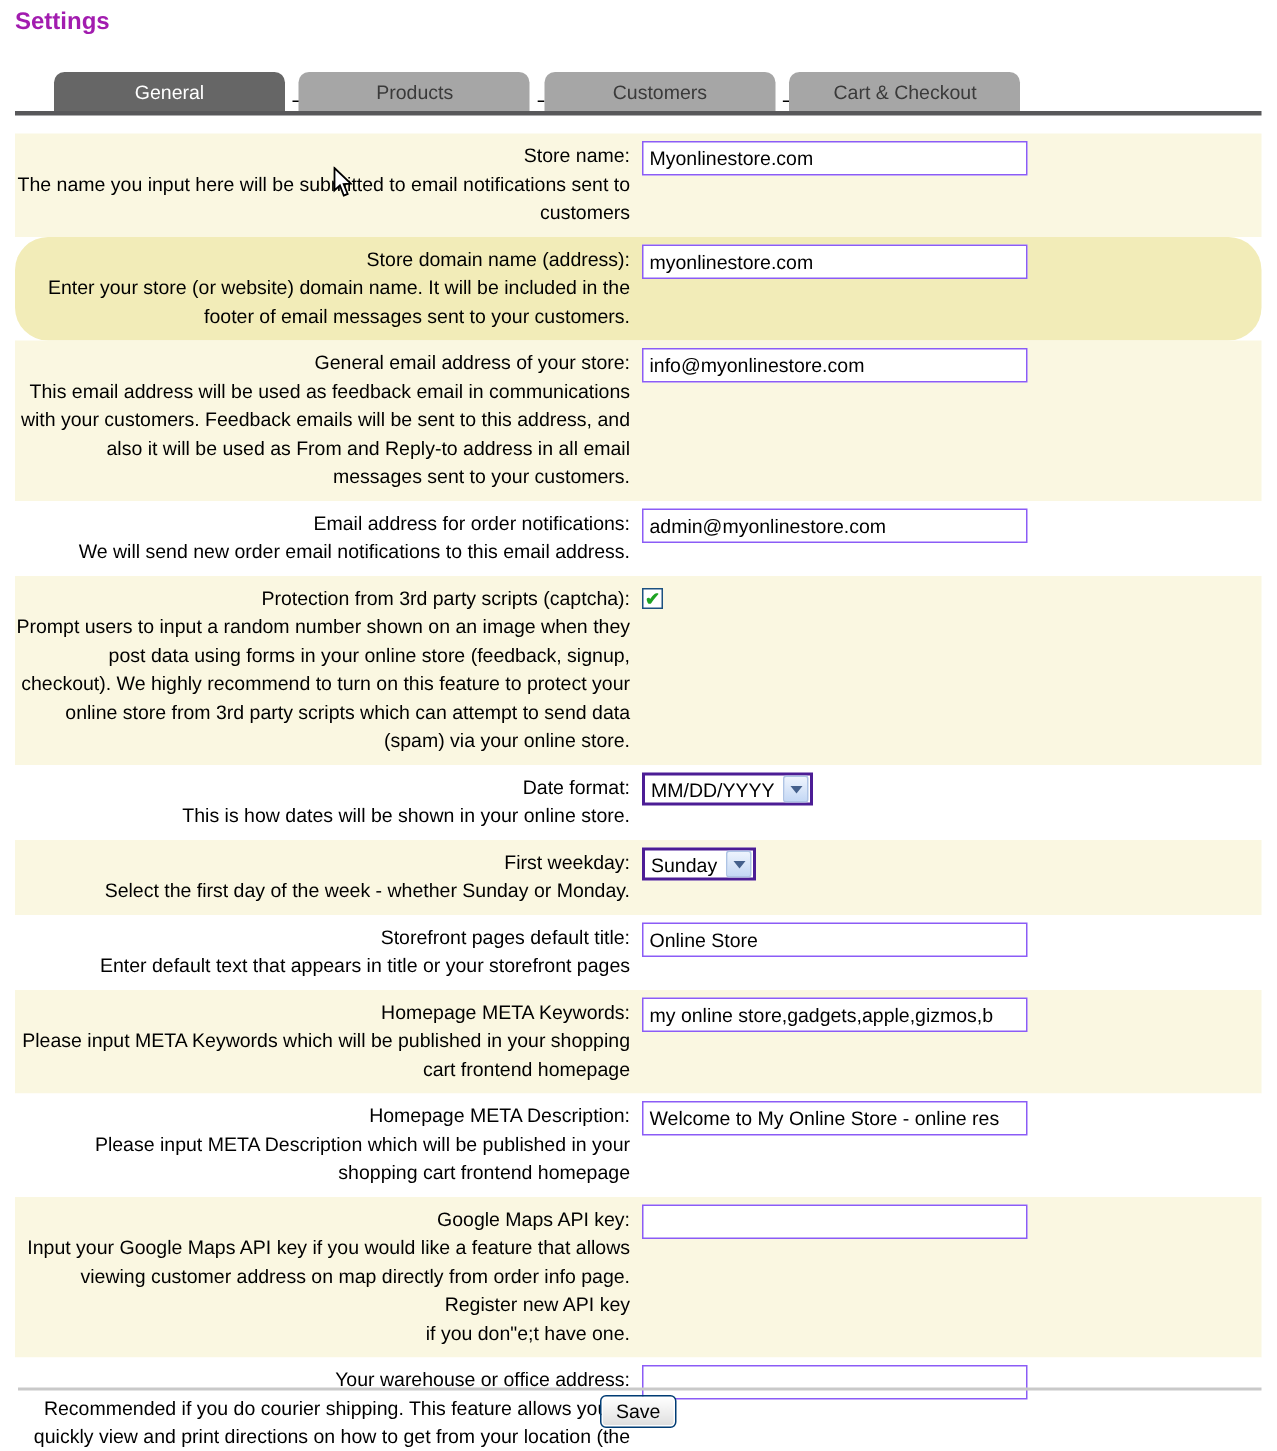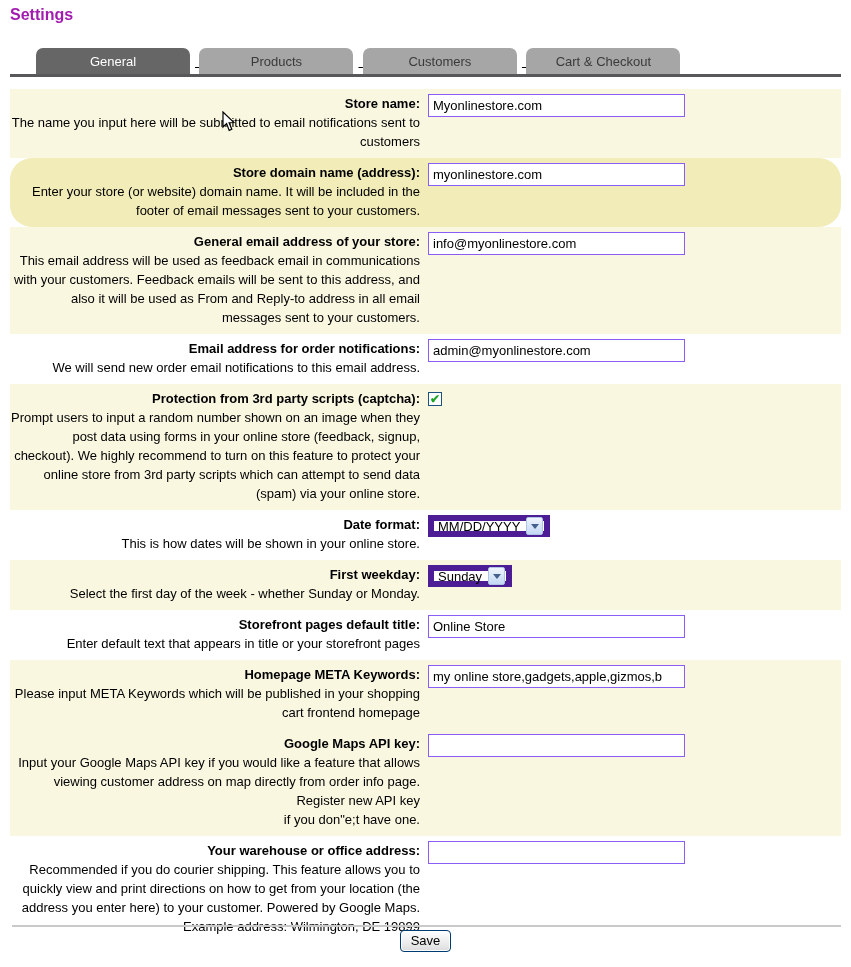--- a/index.html
+++ b/index.html
@@ -18,28 +18,28 @@
   .tab.active { background:#666666; color:#ffffff; }
   .tab-underline { position:absolute; left:10px; top:74px; width:831px; height:3px; background:#58585a; }
 
   
   .form { position:absolute; left:10px; top:89px; width:831px; }
   .row { display:flex; align-items:flex-start; padding:5px 0 7px 0; }
   .bg-cream { background:#faf7e1; }
   .bg-dark  { background:#f2ecb8;border-radius:22px; }
   .bg-white { background:#ffffff; }
   .labelcol { width:410px; text-align:right; font-size:13px; line-height:19px; }
-  .flabel { font-weight:bold; }
+  .flabel { font-weight:normal; }
   .fdesc { font-weight:normal; }
   .ctrlcol { padding-left:8px; flex:1; }
 
   input.text { width:257px; height:23px; border:1px solid #8b5cf6; background:#fff;
                font:13px "Liberation Sans", sans-serif; color:#000; padding:1px 4px; }
 
-  .xpselect { display:inline-flex; align-items:center; height:22px; border:6px solid #4c1d95;
+  .xpselect { display:inline-flex; align-items:center; height:22px; border:2px solid #4c1d95;
               background:#fff; cursor:default; }
   .xpselect .sel-txt { font-size:13px; padding:0 5px 0 4px; white-space:nowrap; }
   .xpselect .sel-btn { width:17px; height:18px; margin:1px; border:1px solid #aec4e5; border-radius:2px;
                        background:linear-gradient(#eef4fd,#c4d8f5); display:flex; align-items:center; justify-content:center; }
   .chevron { width:0; height:0; border-left:4px solid transparent; border-right:4px solid transparent;
              border-top:5px solid #44608c; }
 
   .checkbox { width:14px; height:14px; border:1px solid #1c5180; background:#fff; margin-top:3px;
               font-size:12px; line-height:12px; text-align:center; font-weight:bold; cursor:default; }
   .checkglyph { color:#1ea324; }
@@ -165,20 +165,29 @@
     <div class="row bg-cream">
       <div class="labelcol">
         <div class="flabel">Homepage META Keywords:</div>
         <div class="fdesc">Please input META Keywords which will be published in your shopping cart frontend homepage</div>
       </div>
       <div class="ctrlcol">
         <input class="text" type="text" value="my online store,gadgets,apple,gizmos,b" style="">
       </div>
     </div>
 
+    <div class="row bg-white">
+      <div class="labelcol">
+        <div class="flabel">Homepage META Description:</div>
+        <div class="fdesc">Please input META Description which will be published in your shopping cart frontend homepage</div>
+      </div>
+      <div class="ctrlcol">
+        <input class="text" type="text" value="Welcome to My Online Store - online res" style="">
+      </div>
+    </div>
 
     <div class="row bg-cream">
       <div class="labelcol">
         <div class="flabel">Google Maps API key:</div>
         <div class="fdesc">Input your Google Maps API key if you would like a feature that allows viewing customer address on map directly from order info page.</div>
         <div class="fdesc">Register new API key</div>
         <div class="fdesc">if you don"e;t have one.</div>
       </div>
       <div class="ctrlcol">
         <input class="text" type="text" value="" style="">

